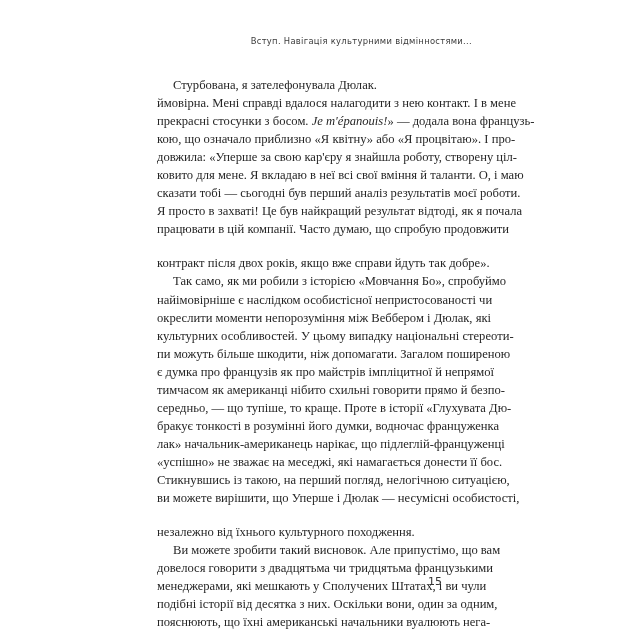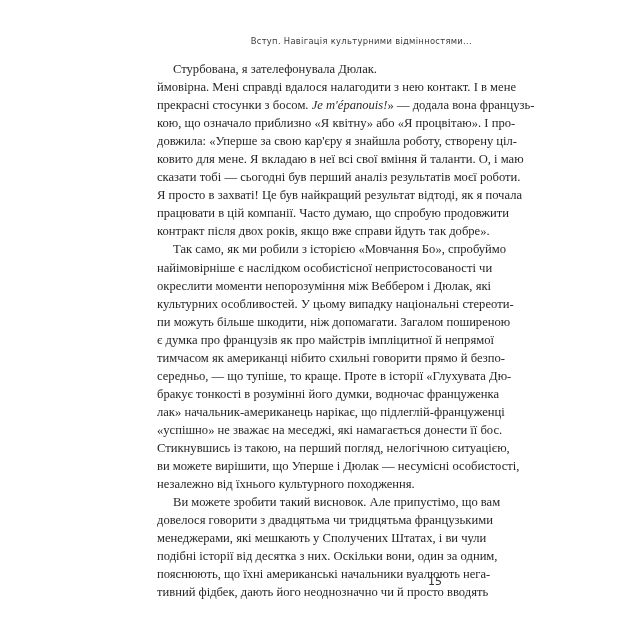--- a/index.html
+++ b/index.html
@@ -10,21 +10,21 @@
     font-family: "DejaVu Sans", sans-serif; font-size: 8.4px; letter-spacing: 0.3px;
     color: #3a3a3a; white-space: nowrap;
   }
   .body-text {
     position: absolute; left: 157px; top: 60px; width: 316px;
     font-family: "Liberation Serif", serif; font-size: 12.6px; line-height: 18.05px;
     color: #262626; text-align: justify; hyphens: manual;
   }
   .body-text p { margin: 0; text-indent: 16px; }
   .line { display: block; text-align: justify; text-align-last: justify; white-space: nowrap; height: 18.05px; }
-  .line.last { text-align-last: left; }
+  .line.last { text-align-last: left; margin-top: 16px; }
   .line.indent { padding-left: 16px; }
   .body-text p { text-indent: 0; }
   em { font-style: italic; }
   .page-number {
     position: absolute; top: 575px; left: 428px;
     font-family: "DejaVu Sans", sans-serif; font-size: 11px; color: #333;
   }
 </style>
 </head>
 <body>

